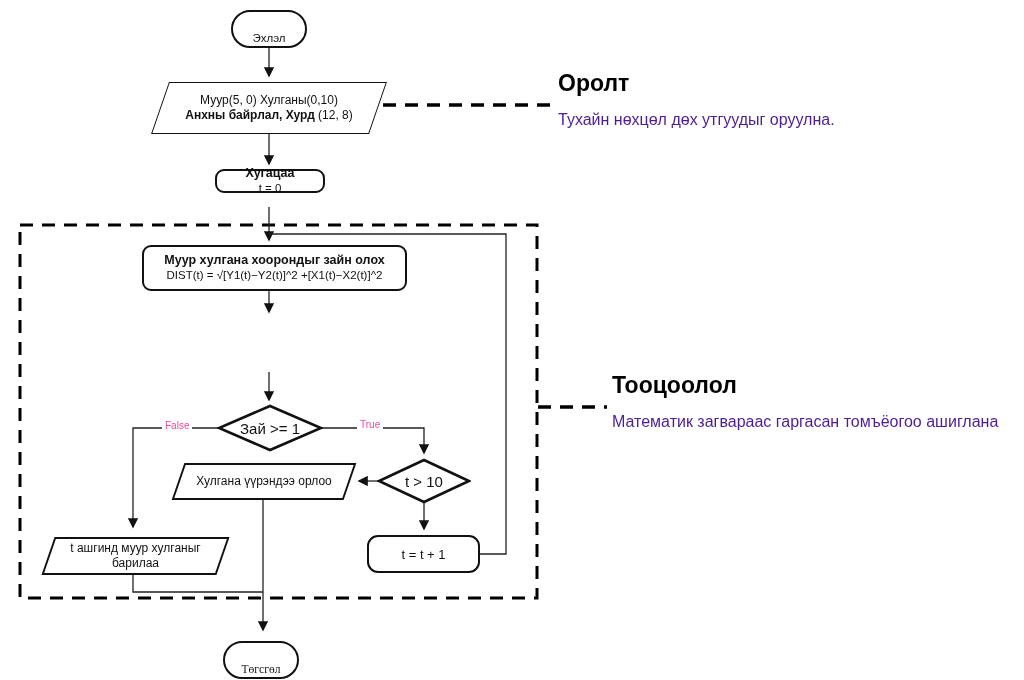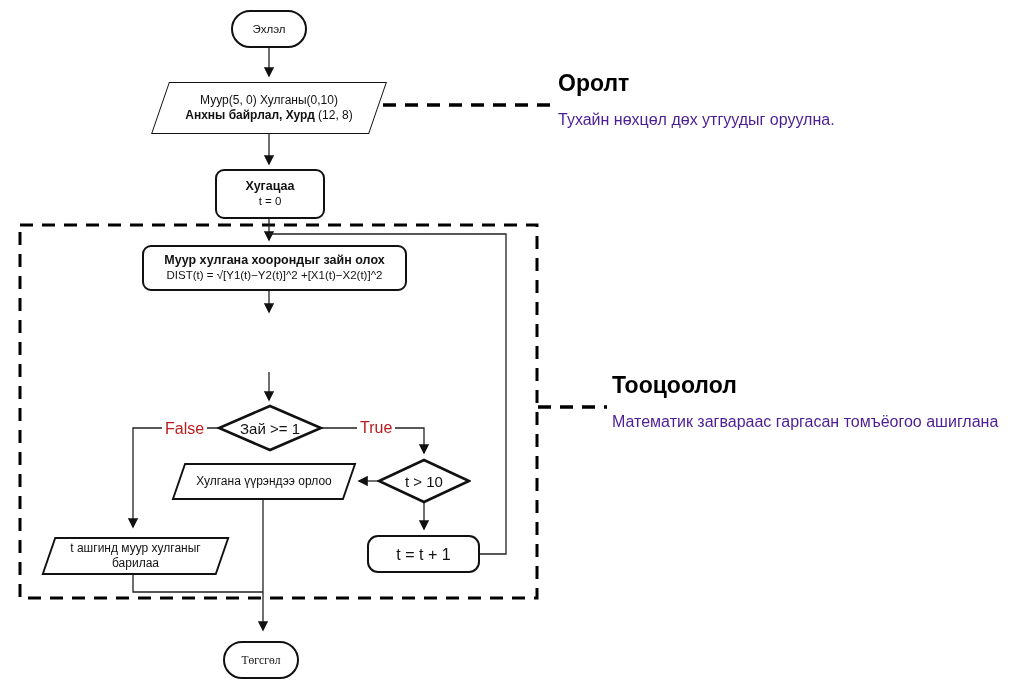--- a/index.html
+++ b/index.html
@@ -6,38 +6,38 @@
   body { background:#fff; font-family:"Liberation Sans", sans-serif; }
   .canvas {
     position:relative; width:1024px; height:680px; background:#ffffff;
     color:#000; overflow:hidden;
   }
   svg.wires { position:absolute; left:0; top:0; pointer-events:none; }
 
   .node { position:absolute; display:flex; align-items:center; justify-content:center;
           text-align:center; font-size:12px; line-height:15px; color:#111; }
 
-  .terminal { border:2.5px solid #111; border-radius:19px; background:#fff; font-size:11.5px; }
+  .terminal { border:2.5px solid #111; border-radius:19px; background:#fff; font-size:11.5px;align-items:flex-end; }
 
   .procbox { border:2.5px solid #111; border-radius:9px; background:#fff; flex-direction:column; }
   .procbox .ttl { font-weight:bold; font-size:12.5px; }
   .procbox .frm { font-size:11.5px; white-space:nowrap; }
 
   .para { background:transparent;justify-content:center; }
   .para .shape { position:absolute; inset:0; border:2px solid #111; background:#fff;
                  transform:skewX(-19deg); }
   .para.thin .shape { border-width:1.5px; }
   .para .ptxt { position:relative; z-index:1; width:100%; text-align:center; }
   .para .ptxt .b { font-weight:bold; }
 
   .diamond { background:transparent; }
   .diamond svg { position:absolute; inset:0; }
   .diamond .dtxt { position:relative; z-index:1; font-size:15px; }
 
-  .edge-label { position:absolute; font-size:16px; color:#b91c1c; background:#fff;
+  .edge-label { position:absolute; font-size:10px; color:#ec4899; background:#fff;
                 padding:0 3px; z-index:2; }
 
   .annot { position:absolute; }
   .annot .atitle { font-weight:bold; font-size:23px; color:#000; }
   .annot .adesc  { font-size:16px; color:#4c1d95; margin-top:14px; }
 </style>
 </head>
 <body>
 
 <div class="canvas">
@@ -74,21 +74,21 @@
   </div>
 
   <div class="node para thin" style="left:160px; top:82px; width:218px; height:52px;">
     <div class="shape"></div>
     <div class="ptxt">
       <div>Муур(5, 0) Хулганы(0,10)</div>
       <div><span class="b">Анхны байрлал, Хурд</span><span> (12, 8)</span></div>
     </div>
   </div>
 
-  <div class="node procbox" style="left:215px; top:169px; width:110px; height:50px;">
+  <div class="node procbox" style="left:215px; top:169px; width:110px; height:24px;">
     <div class="ttl">Хугацаа</div>
     <div class="frm">t = 0</div>
   </div>
 
   <div class="node procbox" style="left:142px; top:245px; width:265px; height:46px;">
     <div class="ttl">Муур хулгана хоорондыг зайн олох</div>
     <div class="frm">DIST(t) = √[Y1(t)−Y2(t)]^2 +[X1(t)−X2(t)]^2</div>
   </div>
 
 
@@ -116,21 +116,21 @@
 
   <div class="node para" style="left:48px; top:537px; width:175px; height:38px;">
     <div class="shape"></div>
     <div class="ptxt">
       <div>t ашгинд муур хулганыг</div>
       <div>барилаа</div>
     </div>
   </div>
 
   <div class="node procbox" style="left:367px; top:535px; width:113px; height:38px; border-radius:11px;">
-    <div class="frm" style="font-size:16px;">t = t + 1</div>
+    <div class="frm" style="font-size:13px;">t = t + 1</div>
   </div>
 
   <div class="node terminal" style="left:223px; top:641px; width:76px; height:38px;font-family:Liberation Serif, serif;">
     <span>Төгсгөл</span>
   </div>
 
   <div class="annot" style="left:558px; top:70px; width:440px;">
     <div class="atitle">Оролт</div>
     <div class="adesc">Тухайн нөхцөл дөх утгуудыг оруулна.</div>
   </div>

